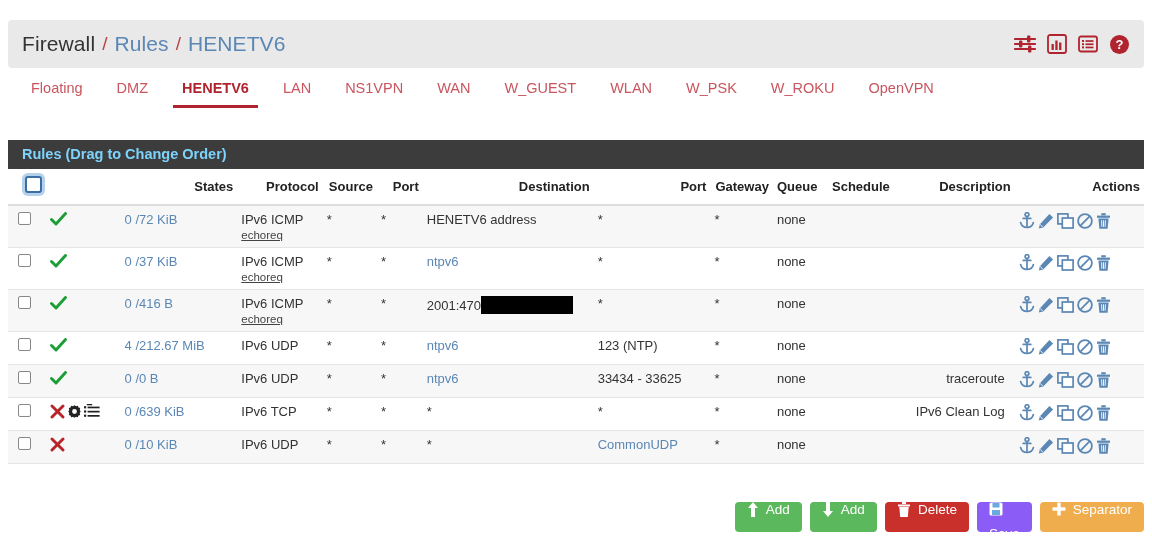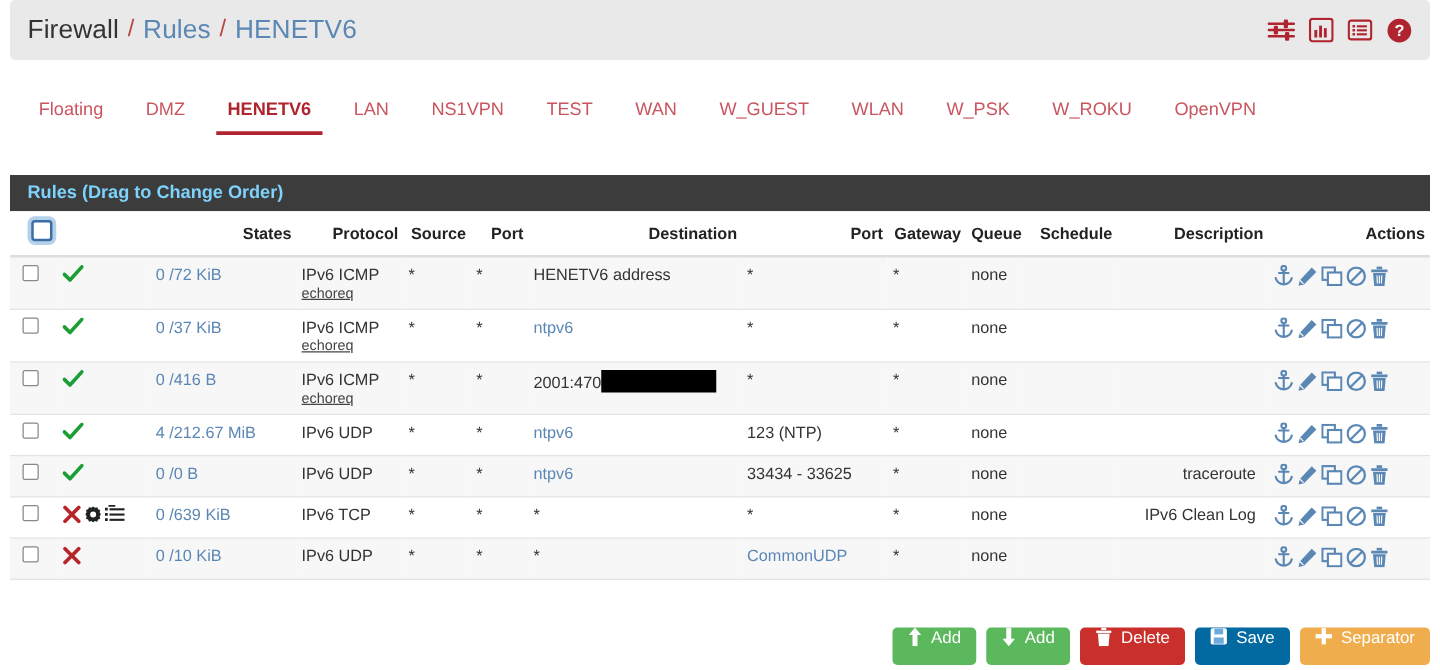--- a/index.html
+++ b/index.html
@@ -7,21 +7,21 @@
     margin: 0; padding: 0;
     width: 1152px; height: 536px;
     background: #ffffff;
     font-family: "Liberation Sans", sans-serif;
     overflow: hidden;
   }
   .page { position: relative; width: 1152px; height: 536px; background: #fff; }
 
   
   .crumb-bar {
-    position: absolute; left: 8px; top: 0; width: 1136px; height: 48px;
+    position: absolute; left: 8px; top: 20px; width: 1136px; height: 48px;
     background: #e9e9e9; border-radius: 4px;
     display: flex; align-items: center; padding: 0 14px;
   }
   .crumb { font-size: 21px; color: #333; letter-spacing: .1px; }
   .crumb.link { color: #5b87b5; }
   .crumb-sep { color: #b44; font-size: 19px; margin: 0 7px; }
   .crumb-icons { margin-left: auto; display: flex; align-items: center; gap: 11px; }
   .crumb-icons svg { display: block; }
 
   
@@ -96,21 +96,21 @@
     display: flex; gap: 8px; align-items: center;
   }
   .btn {
     display: flex; align-items: flex-start; gap: 7px;
     height: 30px; padding: 0 12px; border-radius: 4px;
     color: #fff; font-size: 13.5px; border: none; cursor: pointer;
     font-family: "Liberation Sans", sans-serif;
   }
   .btn-green  { background: #5cb85c; }
   .btn-red    { background: #c9302c; }
-  .btn-blue   { background: #0369a1; }
+  .btn-blue   { background: #8b5cf6; flex-direction: column; }
   .btn-orange { background: #f0ad4e; }
 </style>
 </head>
 <body>
 
 <div class="page">
 
   <div class="crumb-bar">
     <span class="crumb">Firewall</span>
     <span class="crumb-sep">/</span>
@@ -164,21 +164,20 @@
       </span>
     </span>
   </div>
 
   <div class="tabs">
     <div class="tab">Floating</div>
     <div class="tab">DMZ</div>
     <div class="tab active">HENETV6</div>
     <div class="tab">LAN</div>
     <div class="tab">NS1VPN</div>
-    <div class="tab">TEST</div>
     <div class="tab">WAN</div>
     <div class="tab">W_GUEST</div>
     <div class="tab">WLAN</div>
     <div class="tab">W_PSK</div>
     <div class="tab">W_ROKU</div>
     <div class="tab">OpenVPN</div>
   </div>
 
   <div class="panel">
     <div class="panel-head">Rules (Drag to Change Order)</div>

